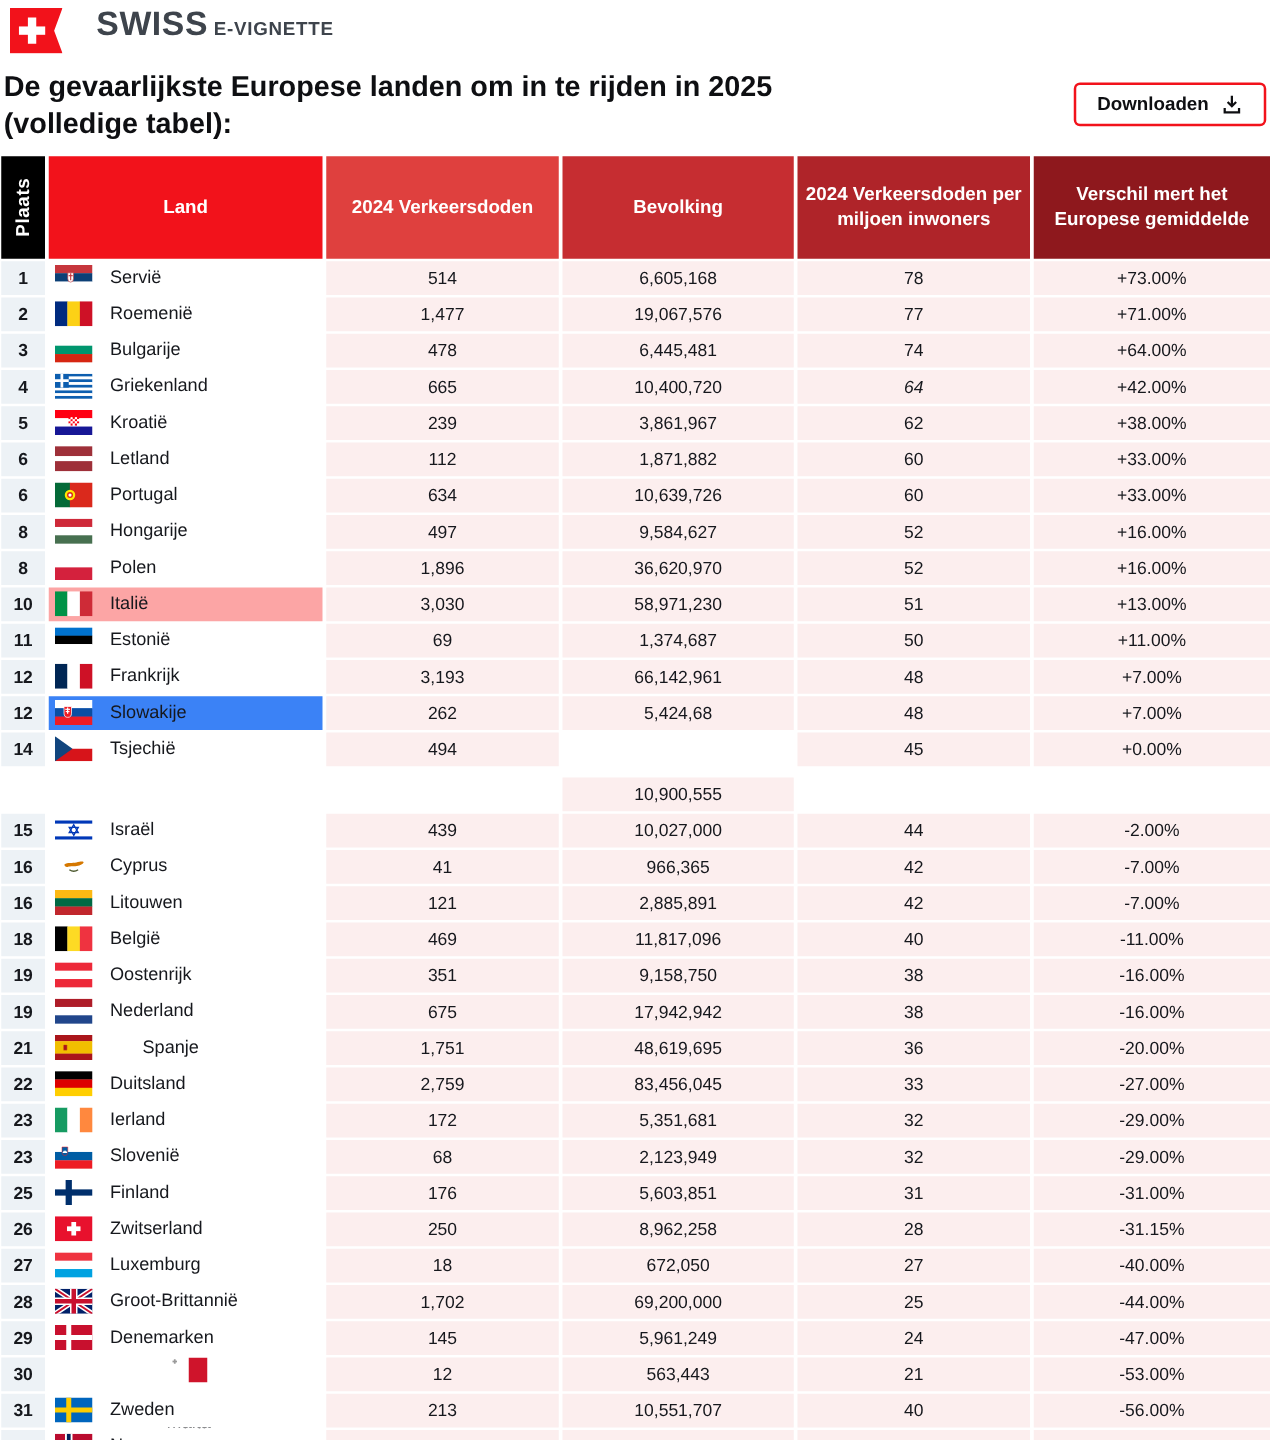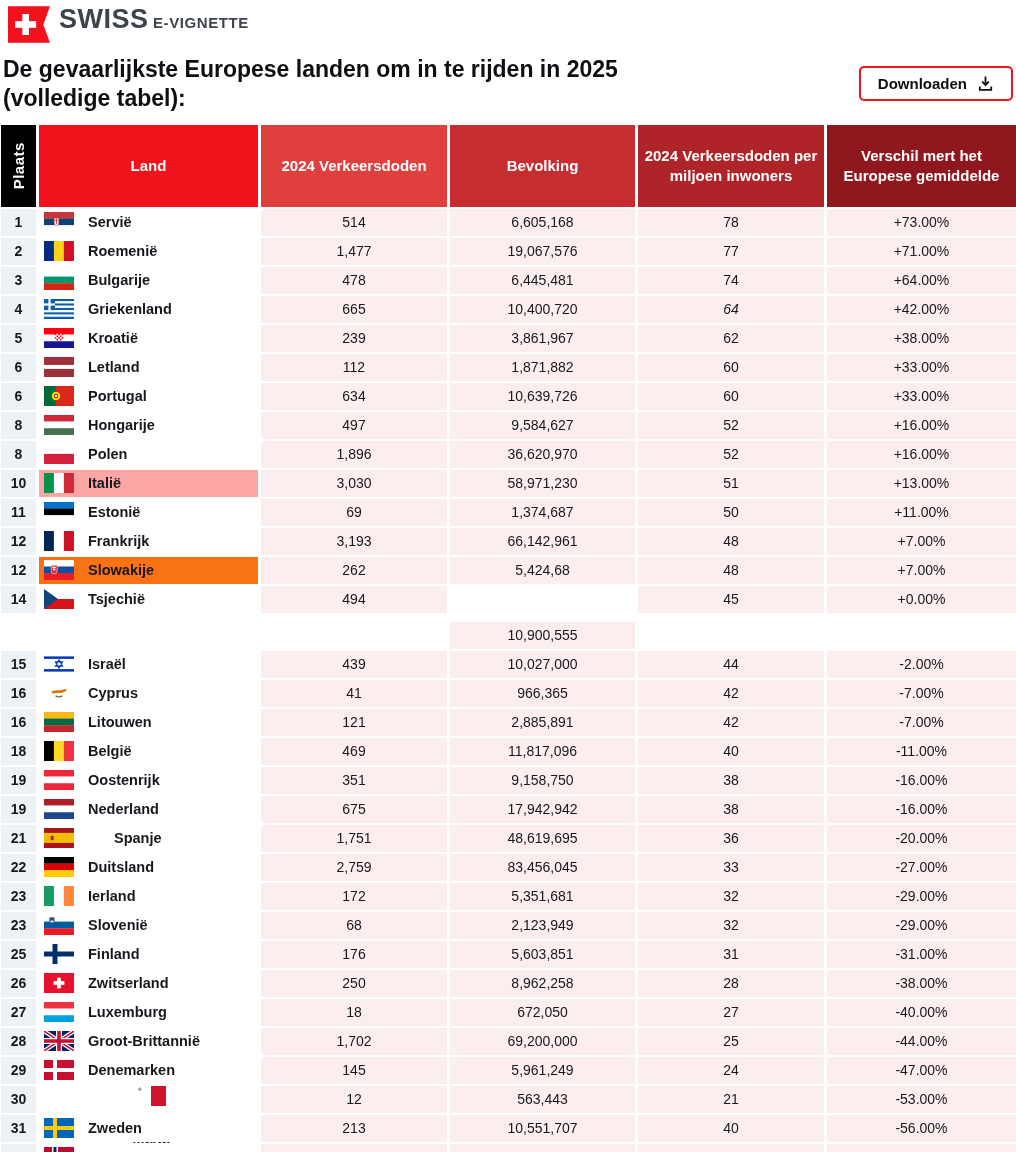--- a/index.html
+++ b/index.html
@@ -3,21 +3,21 @@
 <meta charset="utf-8">
 <style>
   html,body{margin:0;padding:0;}
   body{
     width:1016px;height:1152px;background:#ffffff;color:#101114;
     font-family:"Liberation Sans",sans-serif;overflow:hidden;
   }
   .page{box-sizing:border-box;width:1016px;padding:6px 1px 0 1px;}
 
   
-  .logo{display:flex;gap:9px;align-items:flex-start;padding-left:7px;}
+  .logo{display:flex;gap:27px;align-items:flex-start;padding-left:7px;}
   .logo-flag svg{display:block;}
   .logo-text .l1{font-size:27px;font-weight:800;color:#3E444C;line-height:1;letter-spacing:.5px;}
   .logo-text .l2{font-size:15px;font-weight:800;color:#3E444C;letter-spacing:.6px;margin-top:3px;}
 
   
   .title-row{display:flex;justify-content:space-between;align-items:center;margin:12px 0 12px;padding:0 2px;}
   h1{font-size:23px;line-height:1.25;font-weight:800;margin:0;color:#0E0F12;}
   .btn{
     display:inline-flex;gap:10px;align-items:center;background:#fff;
     border:2px solid #F2121B;border-radius:5px;padding:7px 17px;
@@ -28,21 +28,21 @@
 
   
   .tbl{display:grid;grid-template-columns:35px 219px 186px 185px 186px 189px;gap:2px 3px;}
   .th{
     height:82px;display:flex;align-items:center;justify-content:center;text-align:center;
     color:#fff;font-weight:700;font-size:15px;line-height:1.3;padding:0 6px;box-sizing:border-box;
   }
   .th-plaats span{display:block;transform:rotate(-90deg);letter-spacing:.5px;white-space:nowrap;}
   .cell{height:27px;display:flex;align-items:center;justify-content:center;font-size:14px;color:#16181D;}
   .cell.rank{font-weight:700;font-size:14px;}
-  .cell.land{justify-content:flex-start;gap:14px;padding-left:5px;font-weight:700;font-size:14.5px;background:#fff;}
+  .cell.land{justify-content:flex-start;gap:14px;padding-left:5px;font-weight:400;font-size:14.5px;background:#fff;}
   .flag{width:30px;height:20px;flex:0 0 30px;}
   .flag svg{display:block;}
 
   .footer{margin-top:9px;padding-left:3px;font-weight:700;font-size:15px;color:#0E0F12;}
 </style>
 </head>
 <body>
 
 <div class="page">
 
@@ -292,21 +292,21 @@
             <rect x="19.9" y="0" width="10.2" height="20" fill="#CE1126"></rect>
           </svg>
         </span>
         <div class="country-name">Frankrijk</div>
       </div>
       <div class="cell num" style="background: rgb(252, 238, 238);">3,193</div>
       <div class="cell num" style="background: rgb(252, 238, 238);">66,142,961</div>
       <div class="cell num" style="background: rgb(252, 238, 238);">48</div>
       <div class="cell num" style="background: rgb(252, 238, 238);">+7.00%</div>
       <div class="cell rank" style="background: rgb(237, 242, 246);">12</div>
-      <div class="cell land" style="background: #f97316;">
+      <div class="cell land" style="background: #3b82f6;">
         <span class="flag">
           <svg viewBox="0 0 30 20" width="30" height="20" preserveAspectRatio="none">
             <rect x="0" y="-0.1" width="30" height="6.866666666666667" fill="#fff"></rect>
             <rect x="0" y="6.566666666666667" width="30" height="6.866666666666667" fill="#0B4EA2"></rect>
             <rect x="0" y="13.233333333333334" width="30" height="6.866666666666667" fill="#EE1C25"></rect>
             <path d="M7.2 5.2 h6 v5.3 a3 3.4 0 0 1 -6 0 z" fill="#EE1C25" stroke="#fff" stroke-width="0.6"></path>
             <rect x="9.6" y="6" width="1" height="5" fill="#fff"></rect>
             <rect x="8.2" y="7" width="3.8" height="0.9" fill="#fff"></rect>
             <rect x="8.6" y="8.8" width="3" height="0.9" fill="#fff"></rect>
           </svg>
@@ -508,21 +508,21 @@
             <rect x="0" y="0" width="30" height="20" fill="#E8112D"></rect>
             <rect x="13.1" y="4.6" width="3.8" height="10.8" fill="#fff"></rect>
             <rect x="9.6" y="8.1" width="10.8" height="3.8" fill="#fff"></rect>
           </svg>
         </span>
         <div class="country-name">Zwitserland</div>
       </div>
       <div class="cell num" style="background: rgb(252, 238, 238);">250</div>
       <div class="cell num" style="background: rgb(252, 238, 238);">8,962,258</div>
       <div class="cell num" style="background: rgb(252, 238, 238);">28</div>
-      <div class="cell num" style="background: rgb(252, 238, 238);">-38.00%</div>
+      <div class="cell num" style="background: rgb(252, 238, 238);">-31.15%</div>
       <div class="cell rank" style="background: rgb(237, 242, 246);">27</div>
       <div class="cell land" style="background: rgb(255, 255, 255);">
         <span class="flag">
           <svg viewBox="0 0 30 20" width="30" height="20" preserveAspectRatio="none">
             <rect x="0" y="-0.1" width="30" height="6.866666666666667" fill="#EF3340"></rect>
             <rect x="0" y="6.566666666666667" width="30" height="6.866666666666667" fill="#fff"></rect>
             <rect x="0" y="13.233333333333334" width="30" height="6.866666666666667" fill="#00A2E1"></rect>
           </svg>
         </span>
         <div class="country-name">Luxemburg</div>

